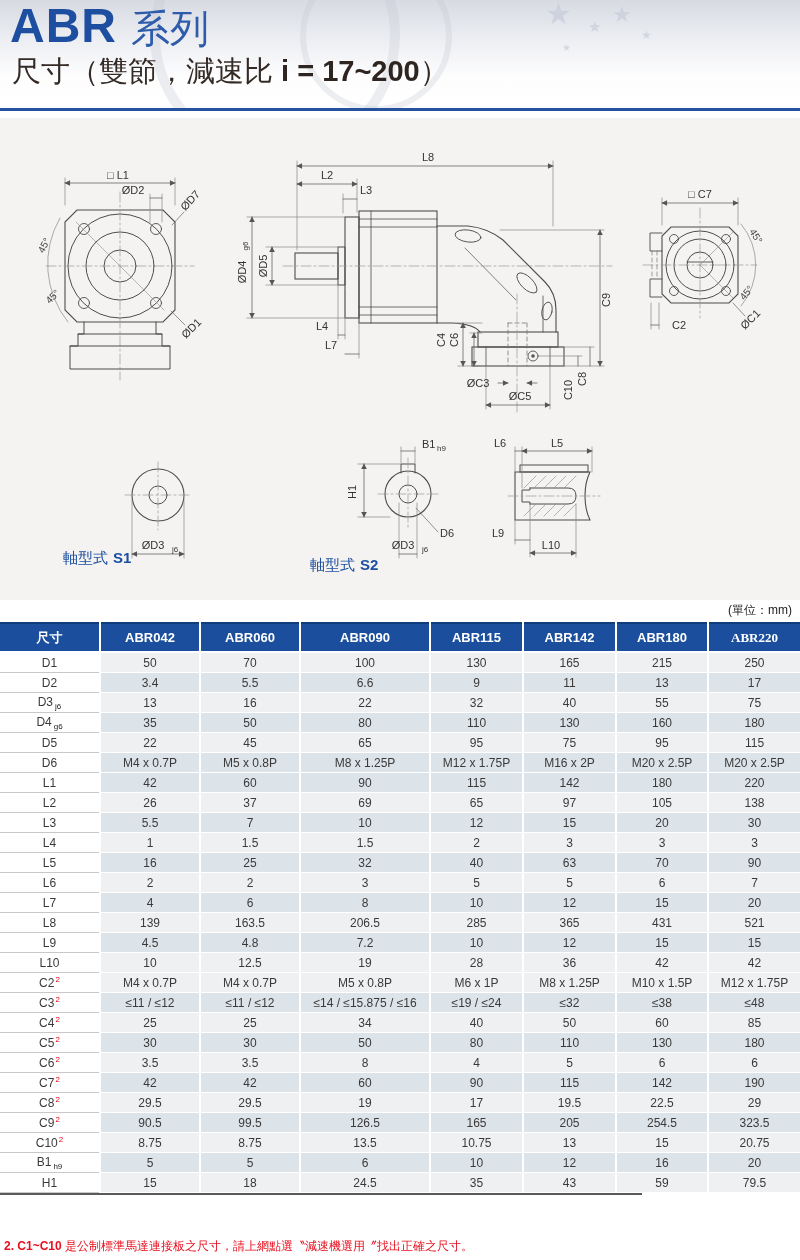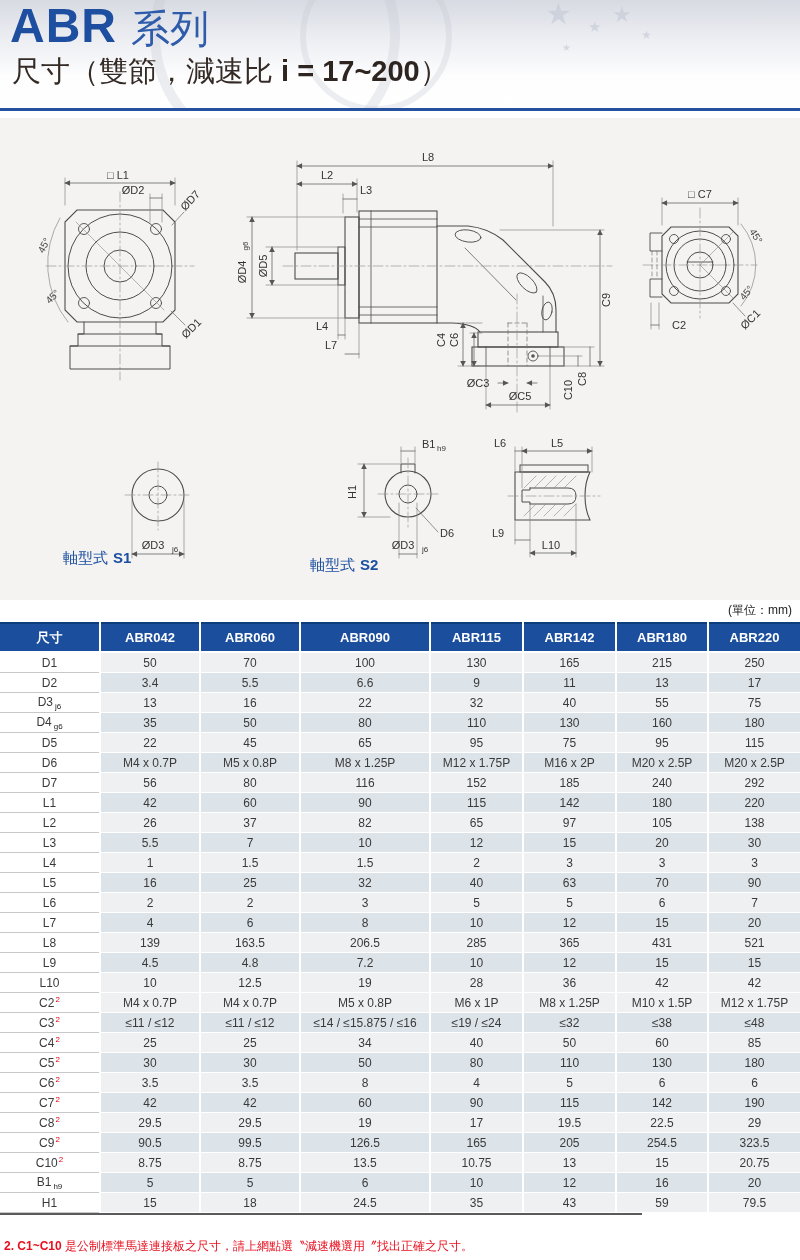--- a/index.html
+++ b/index.html
@@ -25,21 +25,21 @@
   .stx{font-size:8px;fill:#333;}
   .atx{font-size:10px;fill:#444;}
   .btx{font-size:15px;fill:#1d4fa1;}
   .btxb{font-size:15px;font-weight:bold;fill:#1d4fa1;}
   
   .unit-note{position:absolute;top:602px;right:8px;font-size:12px;color:#222;}
   .spec-wrap{position:absolute;top:622px;left:0;width:642px;border-bottom:2px solid #5a5a5a;}
   table.spec{border-collapse:collapse;width:800px;table-layout:fixed;}
   table.spec thead th{background:#1b4f9d;color:#fff;font-size:13px;font-weight:bold;height:27px;
       border-right:2px solid #fff;border-top:2px solid #0e3d7c;border-bottom:2px solid #fff;padding:0;}
-  table.spec thead th:last-child{border-right:none;}
+  table.spec thead th:last-child{border-right:none;font-family:Liberation Serif, serif;}
   table.spec td{height:19px;padding:0;font-size:12px;color:#3a3a3a;text-align:center;
       border-right:2px solid #fff;border-bottom:1px solid #fff;white-space:nowrap;overflow:hidden;}
   table.spec td:last-child{border-right:none;}
   td.label-cell{background:#fff !important;border-bottom:1px solid #c8c8c8 !important;font-size:12.5px;color:#222;}
   tr.odd td:not(.label-cell){background:#eef0f1;}
   tr.even td:not(.label-cell){background:#dce3e9;}
   .lbl-sub{font-size:8px;color:#222;vertical-align:-3px;margin-left:2px;}
   .lbl-sup{font-size:8px;color:#e60012;vertical-align:super;margin-left:1px;}
   
   .footnote{position:absolute;top:1238px;left:4px;font-size:12px;color:#e8101f;white-space:nowrap;}
@@ -373,45 +373,35 @@
           <tr class="even">
             <td class="label-cell">D6</td>
             <td>M4 x 0.7P</td>
             <td>M5 x 0.8P</td>
             <td>M8 x 1.25P</td>
             <td>M12 x 1.75P</td>
             <td>M16 x 2P</td>
             <td>M20 x 2.5P</td>
             <td>M20 x 2.5P</td>
           </tr>
-          <tr class="odd">
-            <td class="label-cell">D7</td>
-            <td>56</td>
-            <td>80</td>
-            <td>116</td>
-            <td>152</td>
-            <td>185</td>
-            <td>240</td>
-            <td>292</td>
-          </tr>
           <tr class="even">
             <td class="label-cell">L1</td>
             <td>42</td>
             <td>60</td>
             <td>90</td>
             <td>115</td>
             <td>142</td>
             <td>180</td>
             <td>220</td>
           </tr>
           <tr class="odd">
             <td class="label-cell">L2</td>
             <td>26</td>
             <td>37</td>
-            <td>82</td>
+            <td>69</td>
             <td>65</td>
             <td>97</td>
             <td>105</td>
             <td>138</td>
           </tr>
           <tr class="even">
             <td class="label-cell">L3</td>
             <td>5.5</td>
             <td>7</td>
             <td>10</td>

